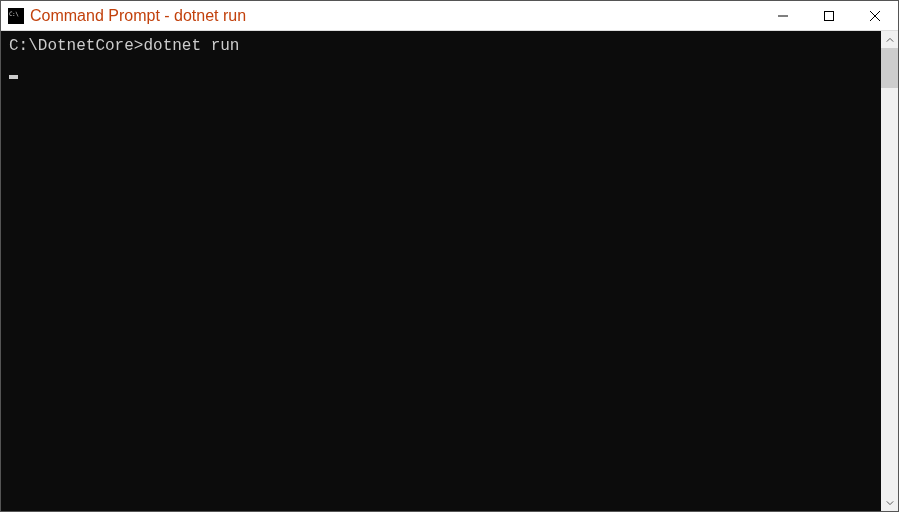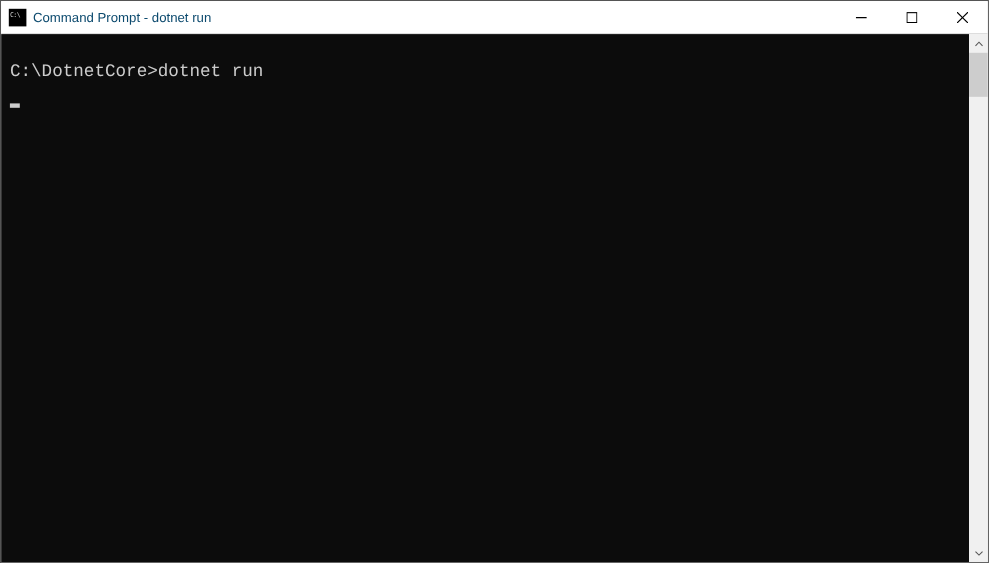--- a/index.html
+++ b/index.html
@@ -35,22 +35,22 @@
       content: "C:\\";
       color: #ccc;
       font-size: 6px;
       position: absolute;
       top: 2px;
       left: 1px;
       font-family: monospace;
       letter-spacing: -0.5px;
     }
     .titlebar-title {
-      font-size: 12px;
-      color: #0c4a6e;
+      font-size: 16px;
+      color: #c2410c;
       flex: 0 0 auto;
     }
     .titlebar-spacer {
       flex: 1;
     }
     .titlebar-controls {
       display: flex;
       height: 100%;
     }
     .titlebar-btn {
@@ -71,21 +71,21 @@
       position: relative;
       height: calc(100% - 30px);
       display: flex;
     }
     .terminal {
       background: #0c0c0c;
       color: #cccccc;
       font-family: Consolas, "Courier New", monospace;
       font-size: 16px;
       line-height: 1.35;
-      padding: 24px 8px 8px 8px;
+      padding: 5px 8px 8px 8px;
       flex: 1;
       white-space: pre;
       overflow: hidden;
       position: relative;
     }
     .prompt-line {
       display: block;
     }
     .cursor {
       display: inline-block;

